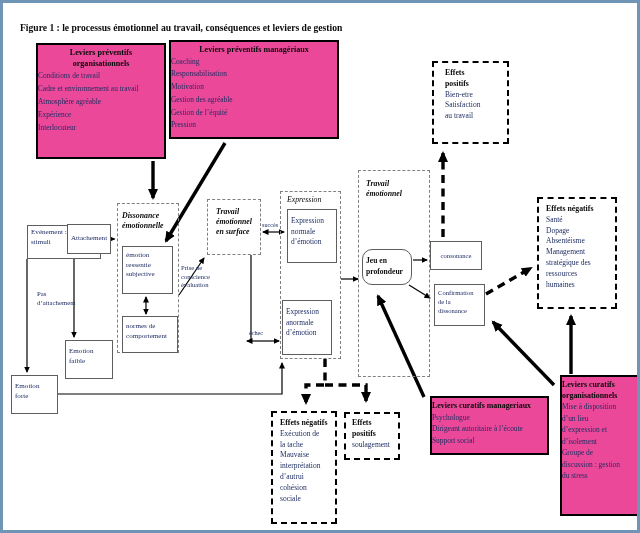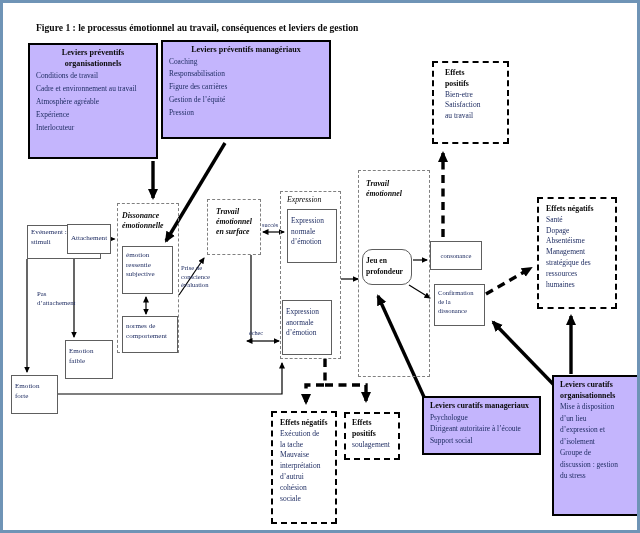--- a/index.html
+++ b/index.html
@@ -3,21 +3,21 @@
 <meta charset="utf-8">
 <style>
   html,body{margin:0;padding:0;background:#e8e8e8;}
   #stage{position:relative;width:640px;height:533px;background:#ffffff;
          border:3px solid #6f94b6;box-sizing:border-box;overflow:hidden;
          font-family:"Liberation Serif","DejaVu Serif",serif;color:#111;}
   .abs{position:absolute;box-sizing:border-box;}
   .pre{white-space:pre-line;}
   .ttl{font-weight:bold;font-size:9.6px;color:#0a0a0a;}
   
-  .lever{border:2.6px solid #000;background:#c4b5fd;padding:3px 6px;}
+  .lever{border:2.6px solid #000;background:#ec4899;padding:3px 0;margin-left:8px;}
   .lever .hd{font-weight:bold;font-size:8.1px;text-align:center;line-height:10.5px;color:#0a0a0a;}
   .lever .it{font-size:7.4px;line-height:13px;color:#202e63;}
   .lever2 .it{line-height:11.5px;}
   
   .eff{border:2.6px dashed #000;background:transparent;padding:5px 7px;}
   .eff .hd{font-weight:bold;font-size:7.8px;line-height:10.8px;color:#0a0a0a;}
   .eff .it{font-size:7.5px;line-height:10.8px;color:#202e63;}
   
   .node{border:1.6px solid #5e5e5e;background:#fff;padding:2px 3px;
         font-size:7.1px;line-height:9.6px;color:#202e63;}
@@ -67,37 +67,38 @@
       <path d="M568 371 L568 313" marker-end="url(#ah-l)"></path>
     </g>
     <g fill="none" stroke="#000" stroke-width="3.4" stroke-dasharray="8 5.5">
       <path d="M440 234 L440 150" marker-end="url(#ah-l)"></path>
       <path d="M483 291 L528 265" marker-end="url(#ah-l)"></path>
       <path d="M322 356 L322 382 L303 382 L303 400" marker-end="url(#ah-l)"></path>
       <path d="M322 382 L363 382 L363 398" marker-end="url(#ah-l)"></path>
     </g>
   </svg>
 
-  <div class="abs ttl pre" style="left:33px;top:19px;width:460px;">Figure 1 : le  processus émotionnel au travail, conséquences et leviers de gestion</div>
+  <div class="abs ttl pre" style="left:17px;top:19px;width:460px;">Figure 1 : le  processus émotionnel au travail, conséquences et leviers de gestion</div>
 
   <div class="abs lever" style="left:25px;top:40px;width:130px;height:116px;">
     <div class="hd pre">Leviers préventifs
 organisationnels</div>
     <div class="it pre">Conditions de travail</div>
     <div class="it pre">Cadre et environnement au travail</div>
     <div class="it pre">Atmosphère agréable</div>
     <div class="it pre">Expérience</div>
     <div class="it pre">Interlocuteur</div>
   </div>
 
   <div class="abs lever" style="left:158px;top:37px;width:170px;height:99px;">
     <div class="hd pre">Leviers préventifs managériaux</div>
     <div class="it pre" style="line-height:12.8px">Coaching</div>
     <div class="it pre" style="line-height:12.8px">Responsabilisation</div>
-    <div class="it pre" style="line-height:12.8px">Figure des carrières</div>
+    <div class="it pre" style="line-height:12.8px">Motivation</div>
+    <div class="it pre" style="line-height:12.8px">Gestion des agréable</div>
     <div class="it pre" style="line-height:12.8px">Gestion de l’équité</div>
     <div class="it pre" style="line-height:12.8px">Pression</div>
   </div>
 
   <div class="abs eff" style="left:429px;top:58px;width:77px;height:83px;padding-left:11px;">
     <div class="hd pre">Effets
 positifs</div>
     <div class="it pre">Bien-etre</div>
     <div class="it pre">Satisfaction
 au travail</div>

